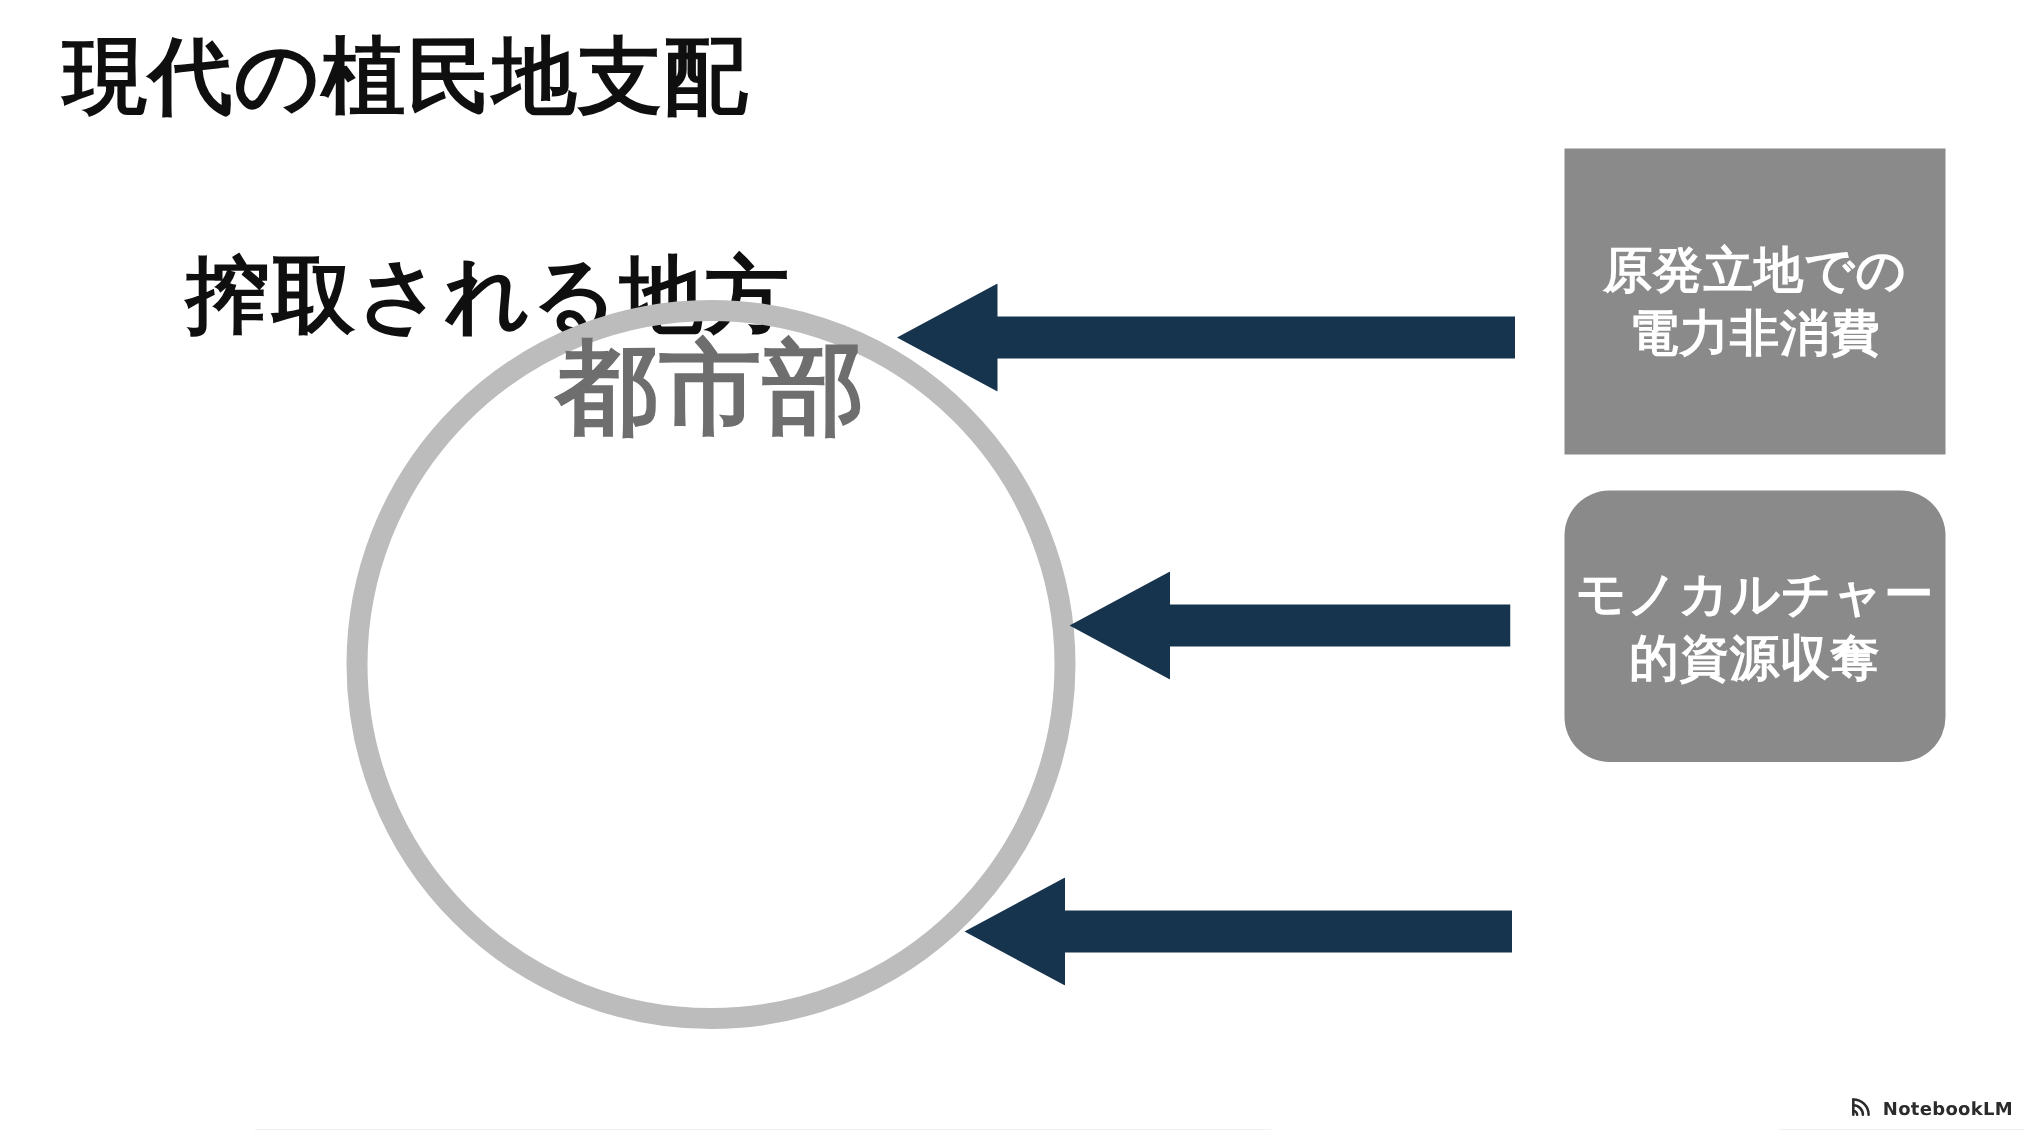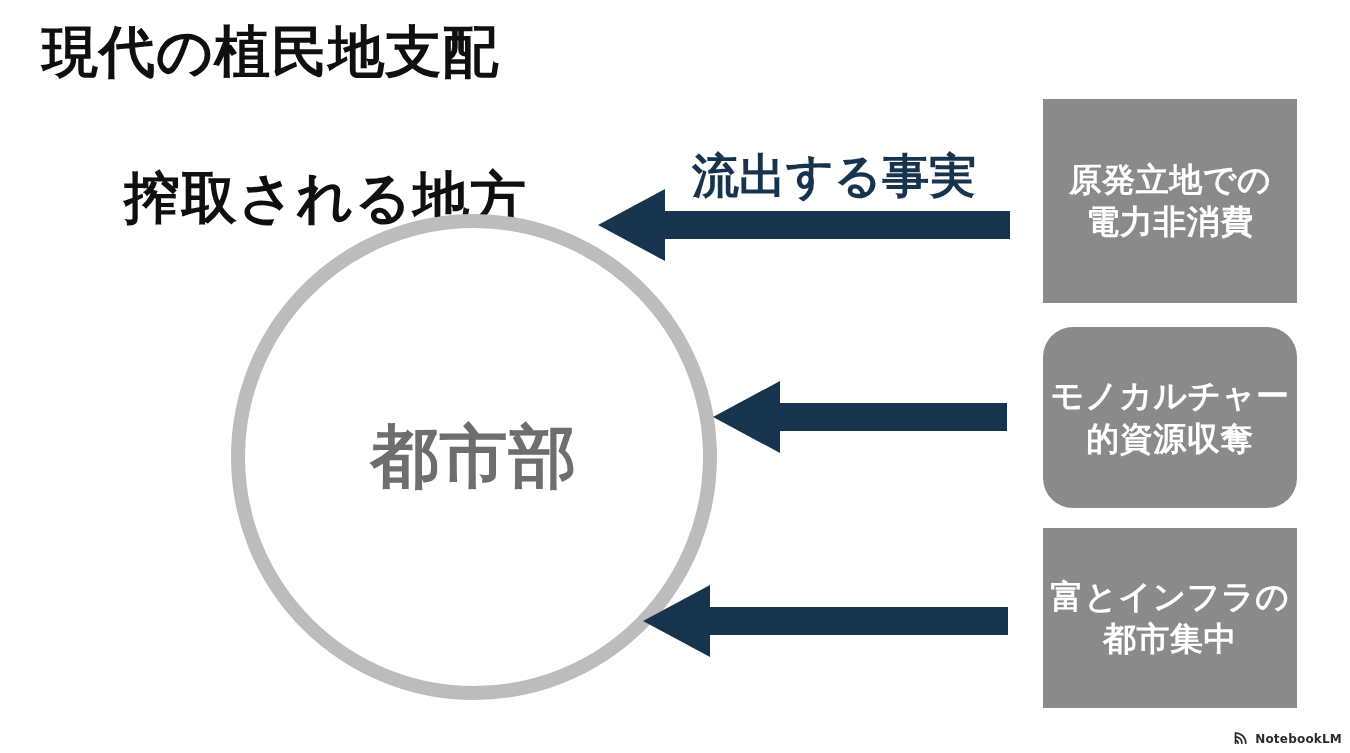--- a/index.html
+++ b/index.html
@@ -12,26 +12,26 @@
     margin:0 auto;
   }
   .title{
     position:absolute;left:42px;top:16px;
     font-size:56px;line-height:1.3;font-weight:900;
     color:var(--title-color,#0f0f0f);
     letter-spacing:1px;
     white-space:pre;
   }
   .circle{
-    position:absolute;left:231px;top:214px;
+    position:absolute;left:231px;top:200px;
     width:486px;height:486px;
     box-sizing:border-box;
     border:14px solid var(--circle-stroke,#bcbcbc);
     border-radius:50%;
-    display:flex;align-items:center;justify-content:center;
+    display:flex;justify-content:center;
   }
   .circle-label{
     font-size:68px;font-weight:700;
     color:var(--circle-text,#6e6e6e);
     letter-spacing:1px;
   }
   .flow-label{
     position:absolute;left:692px;top:145px;
     font-size:47px;font-weight:800;
     color:var(--navy,#17344e);
@@ -65,21 +65,20 @@
 </style>
 </head>
 <body>
 
 <div class="canvas">
 
   <div class="title"><span>現代の植民地支配</span><br>
     <span>搾取される地方</span>
   </div>
 
-  <div class="flow-label">流出する事実</div>
 
   <div class="circle">
     <div class="circle-label">都市部</div>
   </div>
 
   <div class="arrow" style="left:598px;top:189px;">
     <svg width="412" height="72" viewBox="0 0 412 72">
       <polygon points="0,36 67,0 67,22 412,22 412,50 67,50 67,72" fill="currentColor"></polygon>
     </svg>
   </div>
@@ -99,24 +98,20 @@
   <div class="info-box box-1">
     <div class="box-label">原発立地での
 電力非消費</div>
   </div>
 
   <div class="info-box box-2">
     <div class="box-label">モノカルチャー
 的資源収奪</div>
   </div>
 
-  <div class="info-box box-3">
-    <div class="box-label">富とインフラの
-都市集中</div>
-  </div>
 
   <div class="footer">
     <span>
       <svg width="17" height="15" viewBox="0 0 20 17" fill="none" stroke="#2b2b2b" stroke-width="2" stroke-linecap="round">
         <path d="M3,2 A12,12 0 0 1 15,14"></path>
         <path d="M3,6.5 A7.5,7.5 0 0 1 10.5,14"></path>
         <path d="M3,11 A3,3 0 0 1 6,14"></path>
         <path d="M3,2 L3,14"></path>
       </svg>
     </span>

